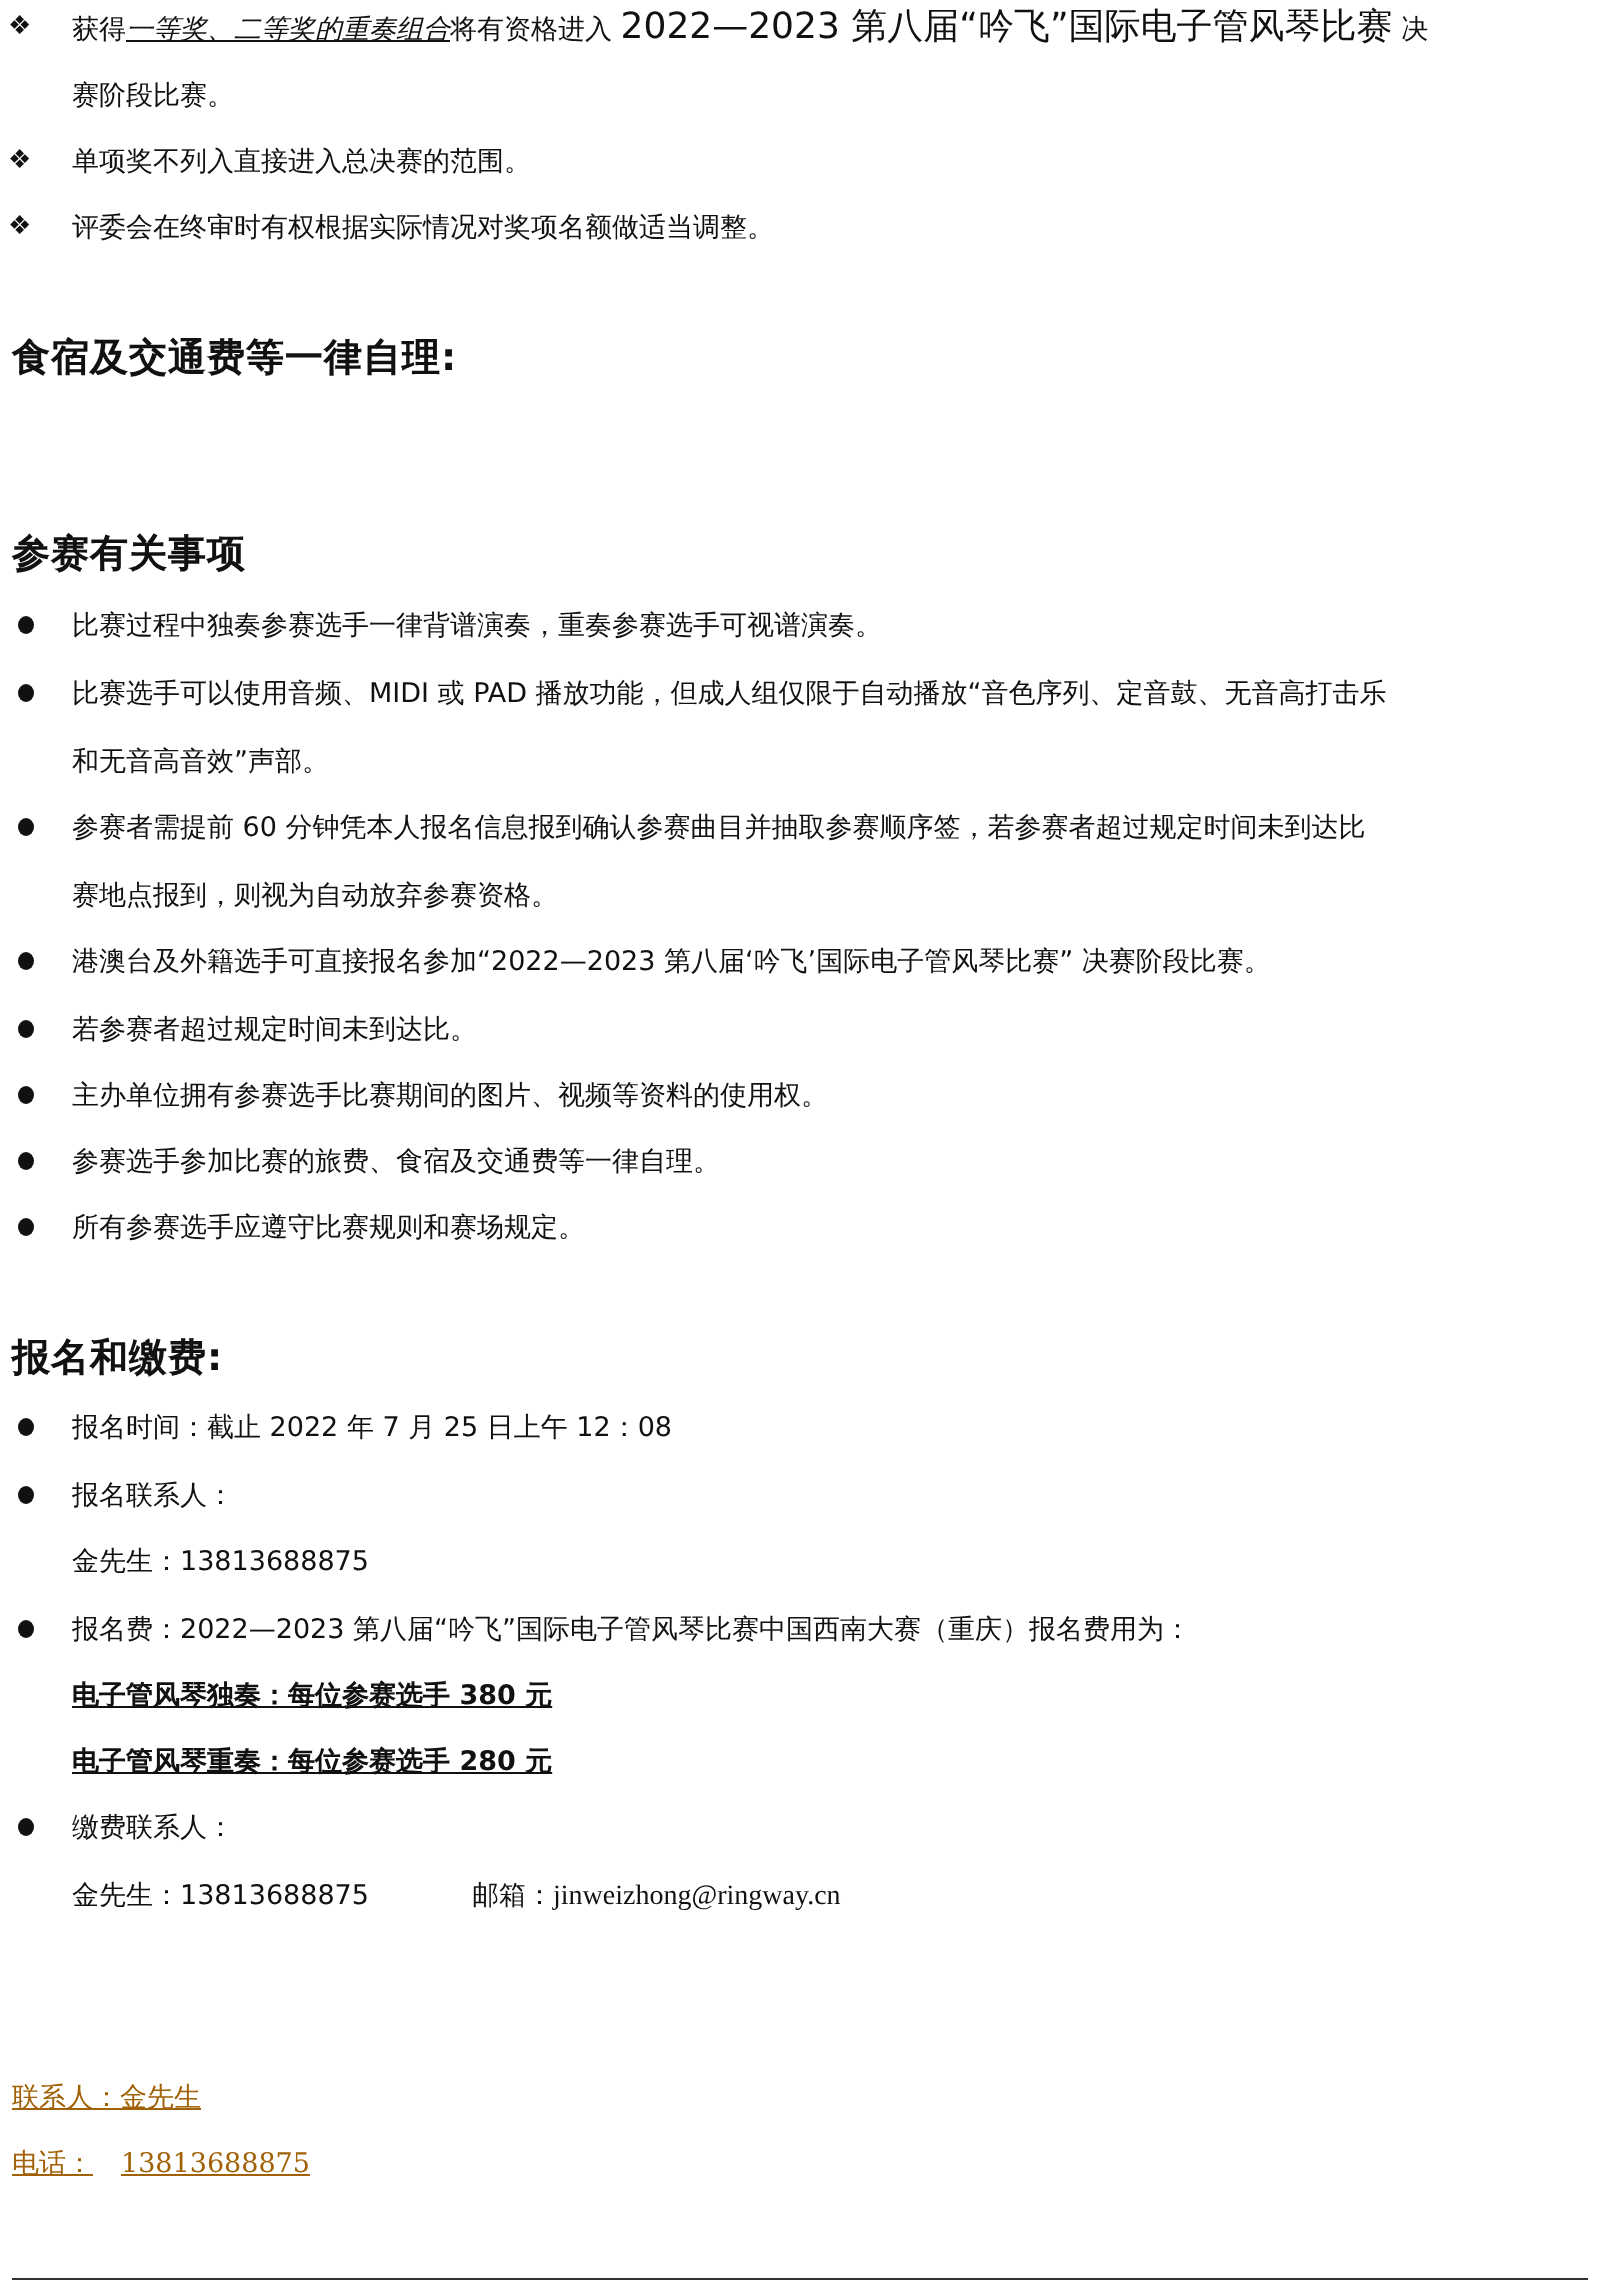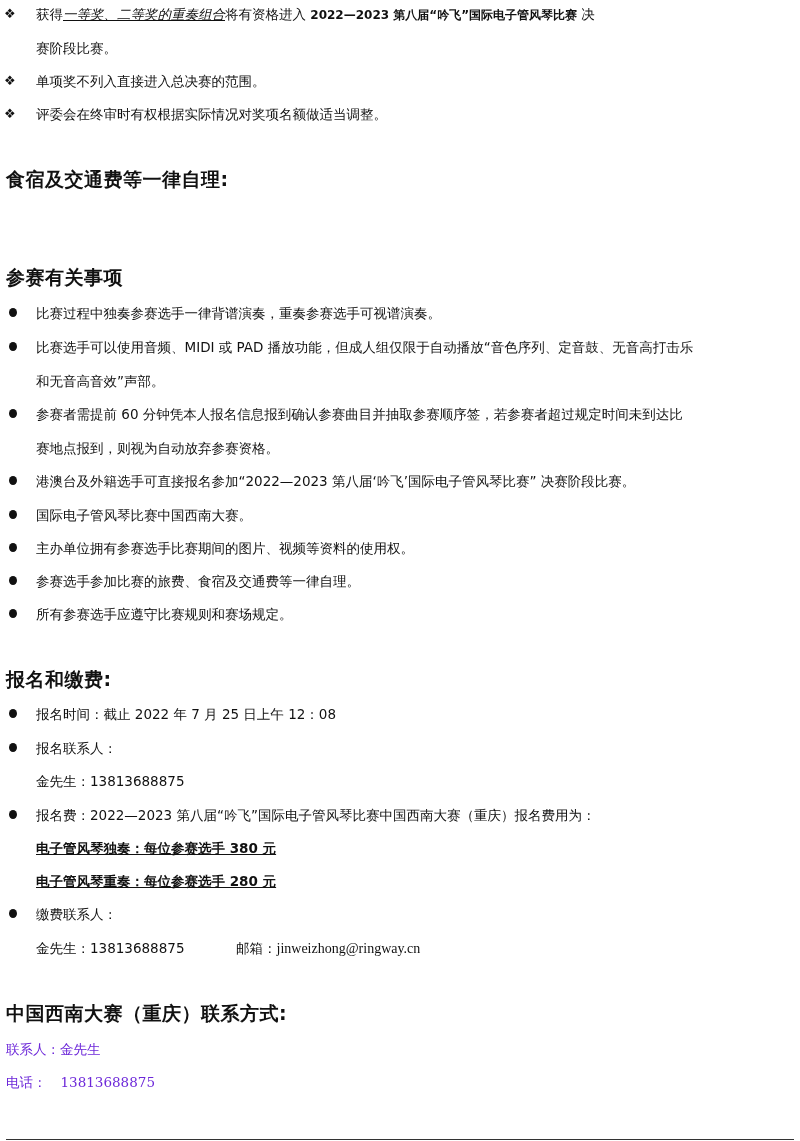--- a/index.html
+++ b/index.html
@@ -8,24 +8,24 @@
     font-family: "DejaVu Sans", "Liberation Sans", sans-serif;
     color: #111111;
   }
   .page { position: absolute; left: 0; top: 0; width: 800px; height: 1141px; }
   .line { position: absolute; left: 0; white-space: nowrap; font-size: 13.5px; line-height: 20px; }
   .bullet { position: absolute; left: 6px; width: 14px; text-align: center; font-size: 12px; }
   .diamond { position: absolute; left: 4px; font-size: 13px; }
   .text { position: absolute; left: 36px; }
   .heading { position: absolute; left: 6px; font-size: 19px; font-weight: bold; line-height: 24px; white-space: nowrap; letter-spacing: 0.5px; }
   .plain { position: absolute; left: 6px; font-size: 13.5px; line-height: 20px; white-space: nowrap; }
-  .bold { font-weight: bold; font-size: 12px; }
+  .bold { font-weight: normal; font-size: 18px; }
   .ul-it { text-decoration: underline; font-style: italic; text-align: right; }
   .ul-bold { text-decoration: underline; font-weight: bold; }
-  .serif { font-family: "DejaVu Serif", "Liberation Serif", serif; color: #6d28d9; }
+  .serif { font-family: "DejaVu Serif", "Liberation Serif", serif; color: #a16207; text-decoration: underline; }
   .mono { font-family: Liberation Serif, serif; font-size: 14px; }
   .rule { position: absolute; left: 6px; right: 6px; top: 1139px; height: 1px; background: #333; }
   .dot { display:inline-block; width:8px; height:9px; border-radius:50%; background:#111; }
 </style>
 </head>
 <body>
 
 <div class="page">
 
   <div class="line" style="top:4px;">
@@ -69,21 +69,21 @@
   </div>
   <div class="line" style="top:438px;">
     <span class="text">赛地点报到，则视为自动放弃参赛资格。</span>
   </div>
   <div class="line" style="top:471px;">
     <span class="bullet"><span class="dot"></span></span>
     <span class="text">港澳台及外籍选手可直接报名参加“2022—2023 第八届‘吟飞’国际电子管风琴比赛” 决赛阶段比赛。</span>
   </div>
   <div class="line" style="top:505px;">
     <span class="bullet"><span class="dot"></span></span>
-    <span class="text">国际电子管风琴比赛中国西南大赛。</span>
+    <span class="text">若参赛者超过规定时间未到达比。</span>
   </div>
   <div class="line" style="top:538px;">
     <span class="bullet"><span class="dot"></span></span>
     <span class="text">主办单位拥有参赛选手比赛期间的图片、视频等资料的使用权。</span>
   </div>
   <div class="line" style="top:571px;">
     <span class="bullet"><span class="dot"></span></span>
     <span class="text">参赛选手参加比赛的旅费、食宿及交通费等一律自理。</span>
   </div>
   <div class="line" style="top:604px;">
@@ -117,21 +117,20 @@
     <span class="bullet"><span class="dot"></span></span>
     <span class="text">缴费联系人：</span>
   </div>
   <div class="line" style="top:938px;">
     <span class="text">金先生：13813688875</span>
     <span style="position:absolute; left:236px;">
       <span>邮箱：</span><span class="mono">jinweizhong@ringway.cn</span>
     </span>
   </div>
 
-  <div class="heading" style="top:1001px;">中国西南大赛（重庆）联系方式:</div>
   <div class="plain serif" style="top:1039px;">
     <span>联系人：</span><span>金先生</span>
   </div>
   <div class="plain serif" style="top:1072px;">
     <span>电话：</span><span style="margin-left:14px;">13813688875</span>
   </div>
 
   <div class="rule"></div>
 </div>
 

